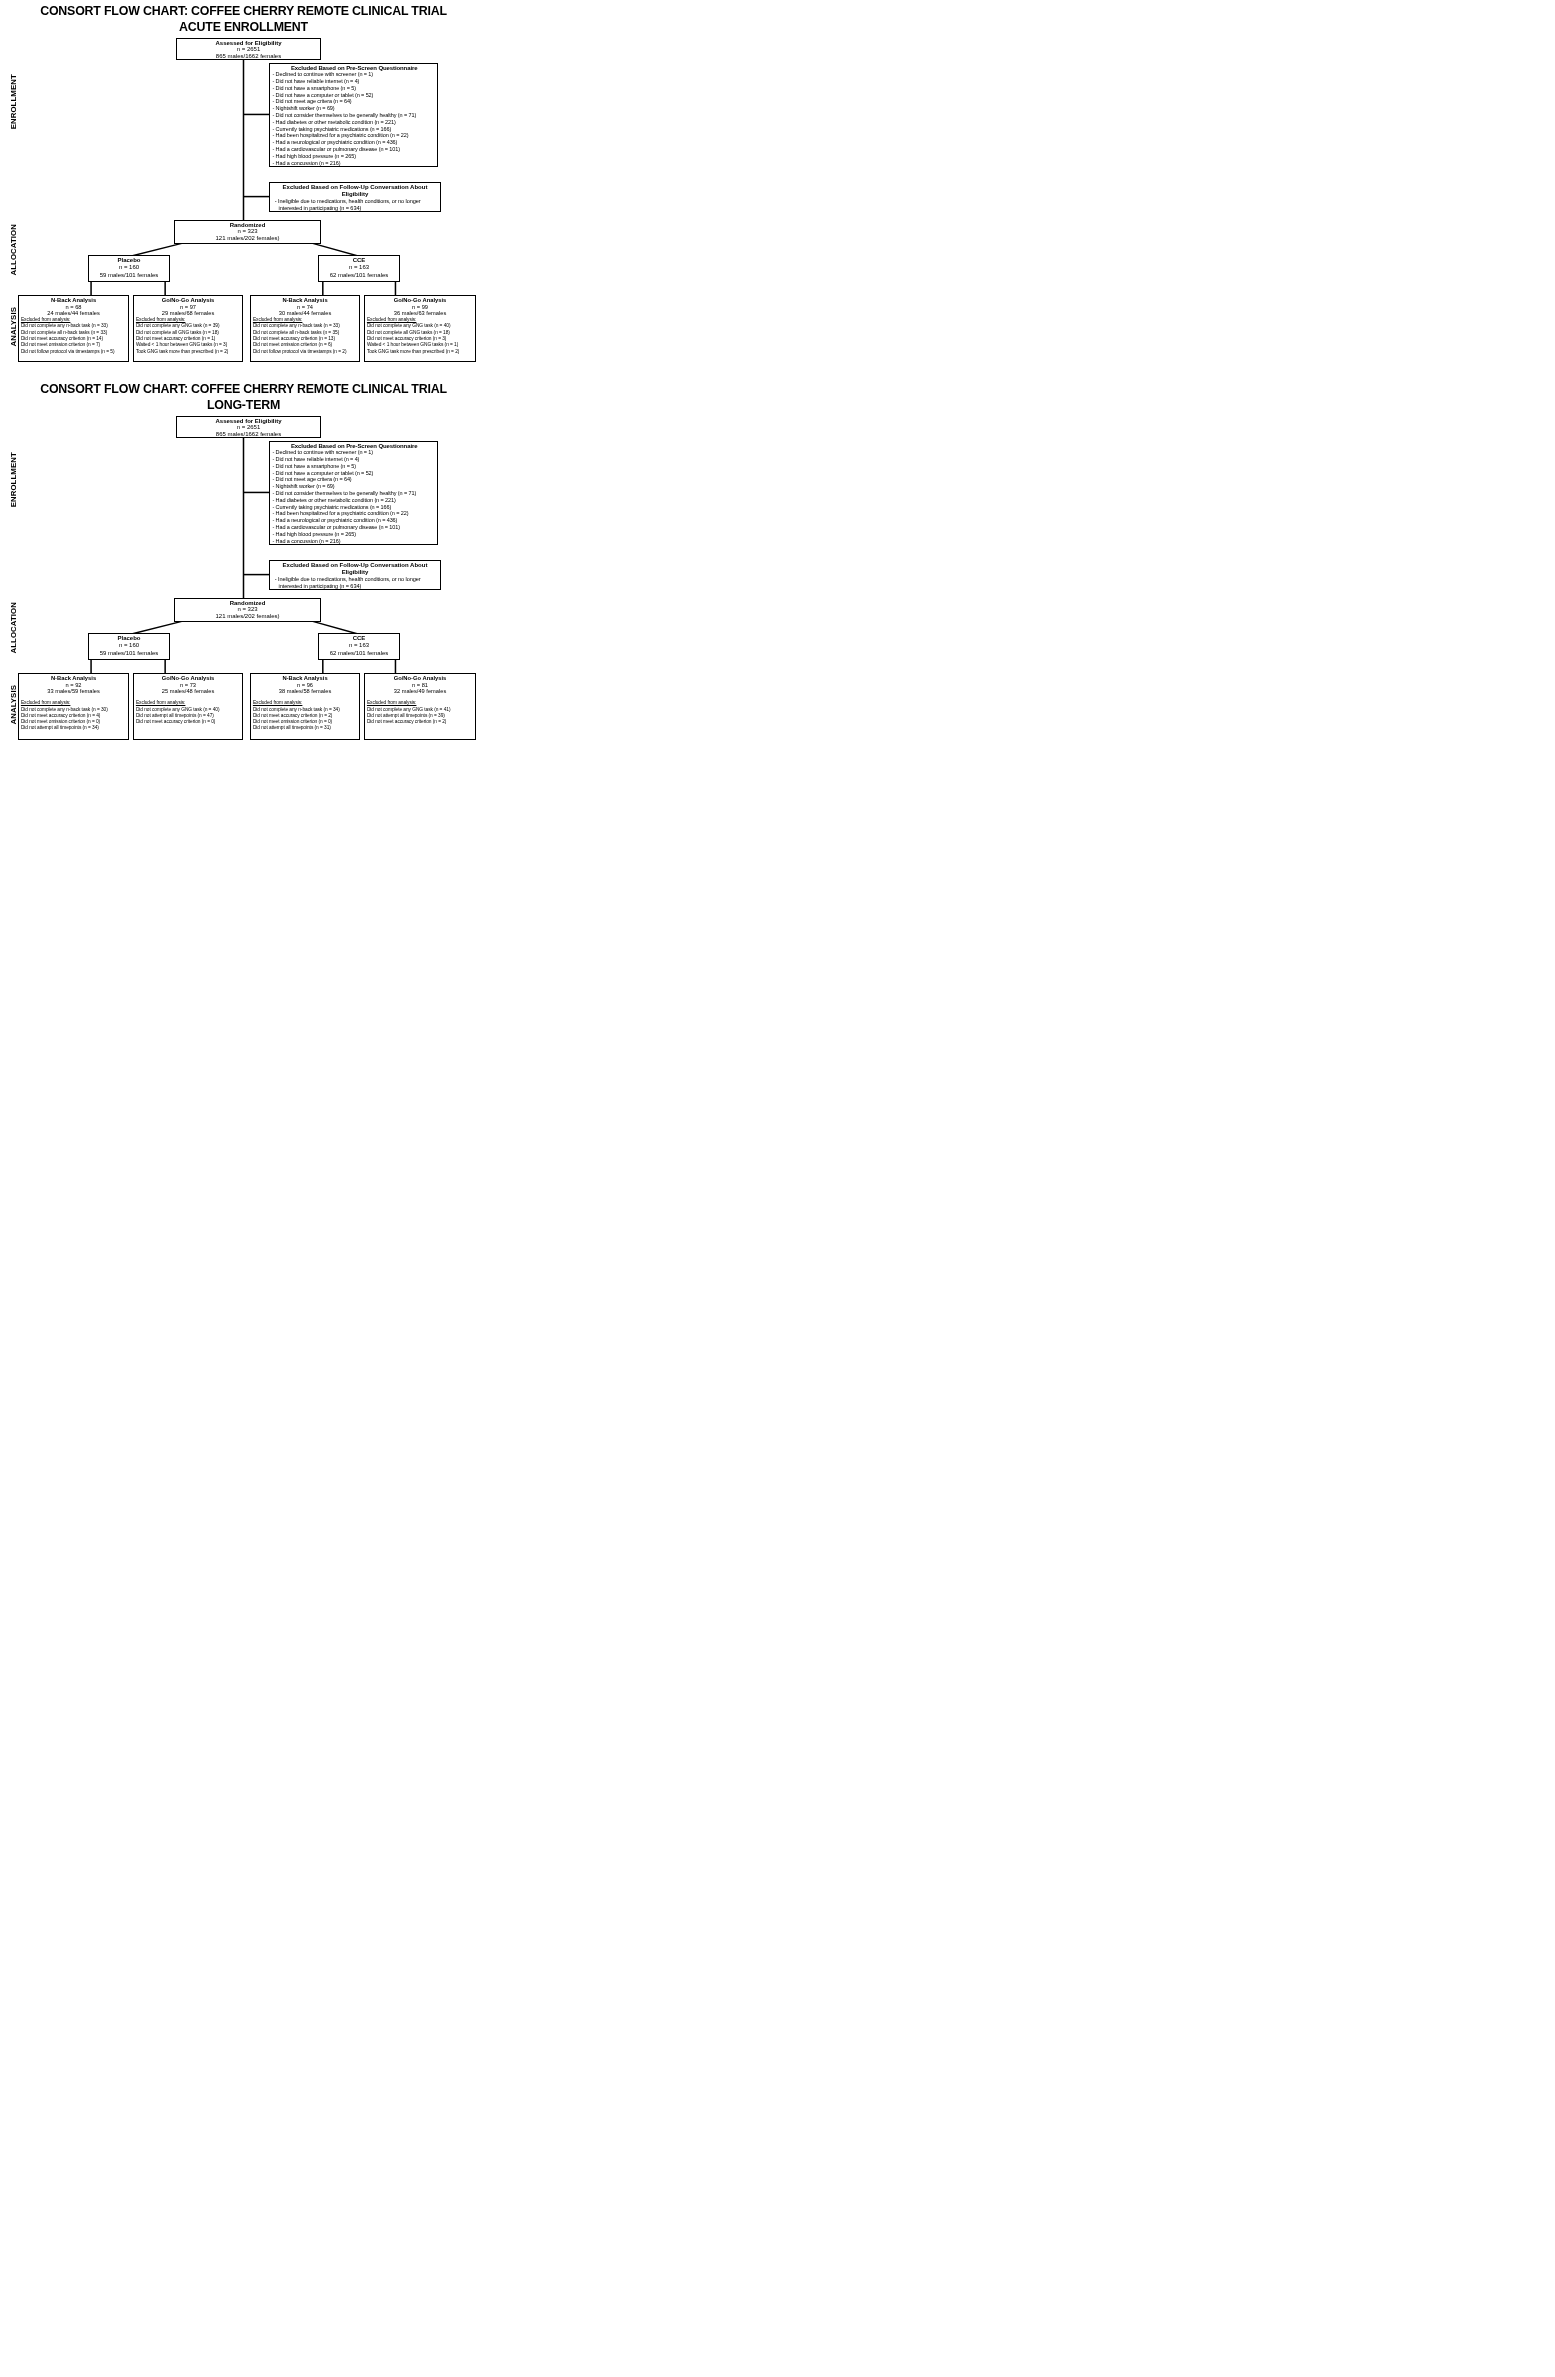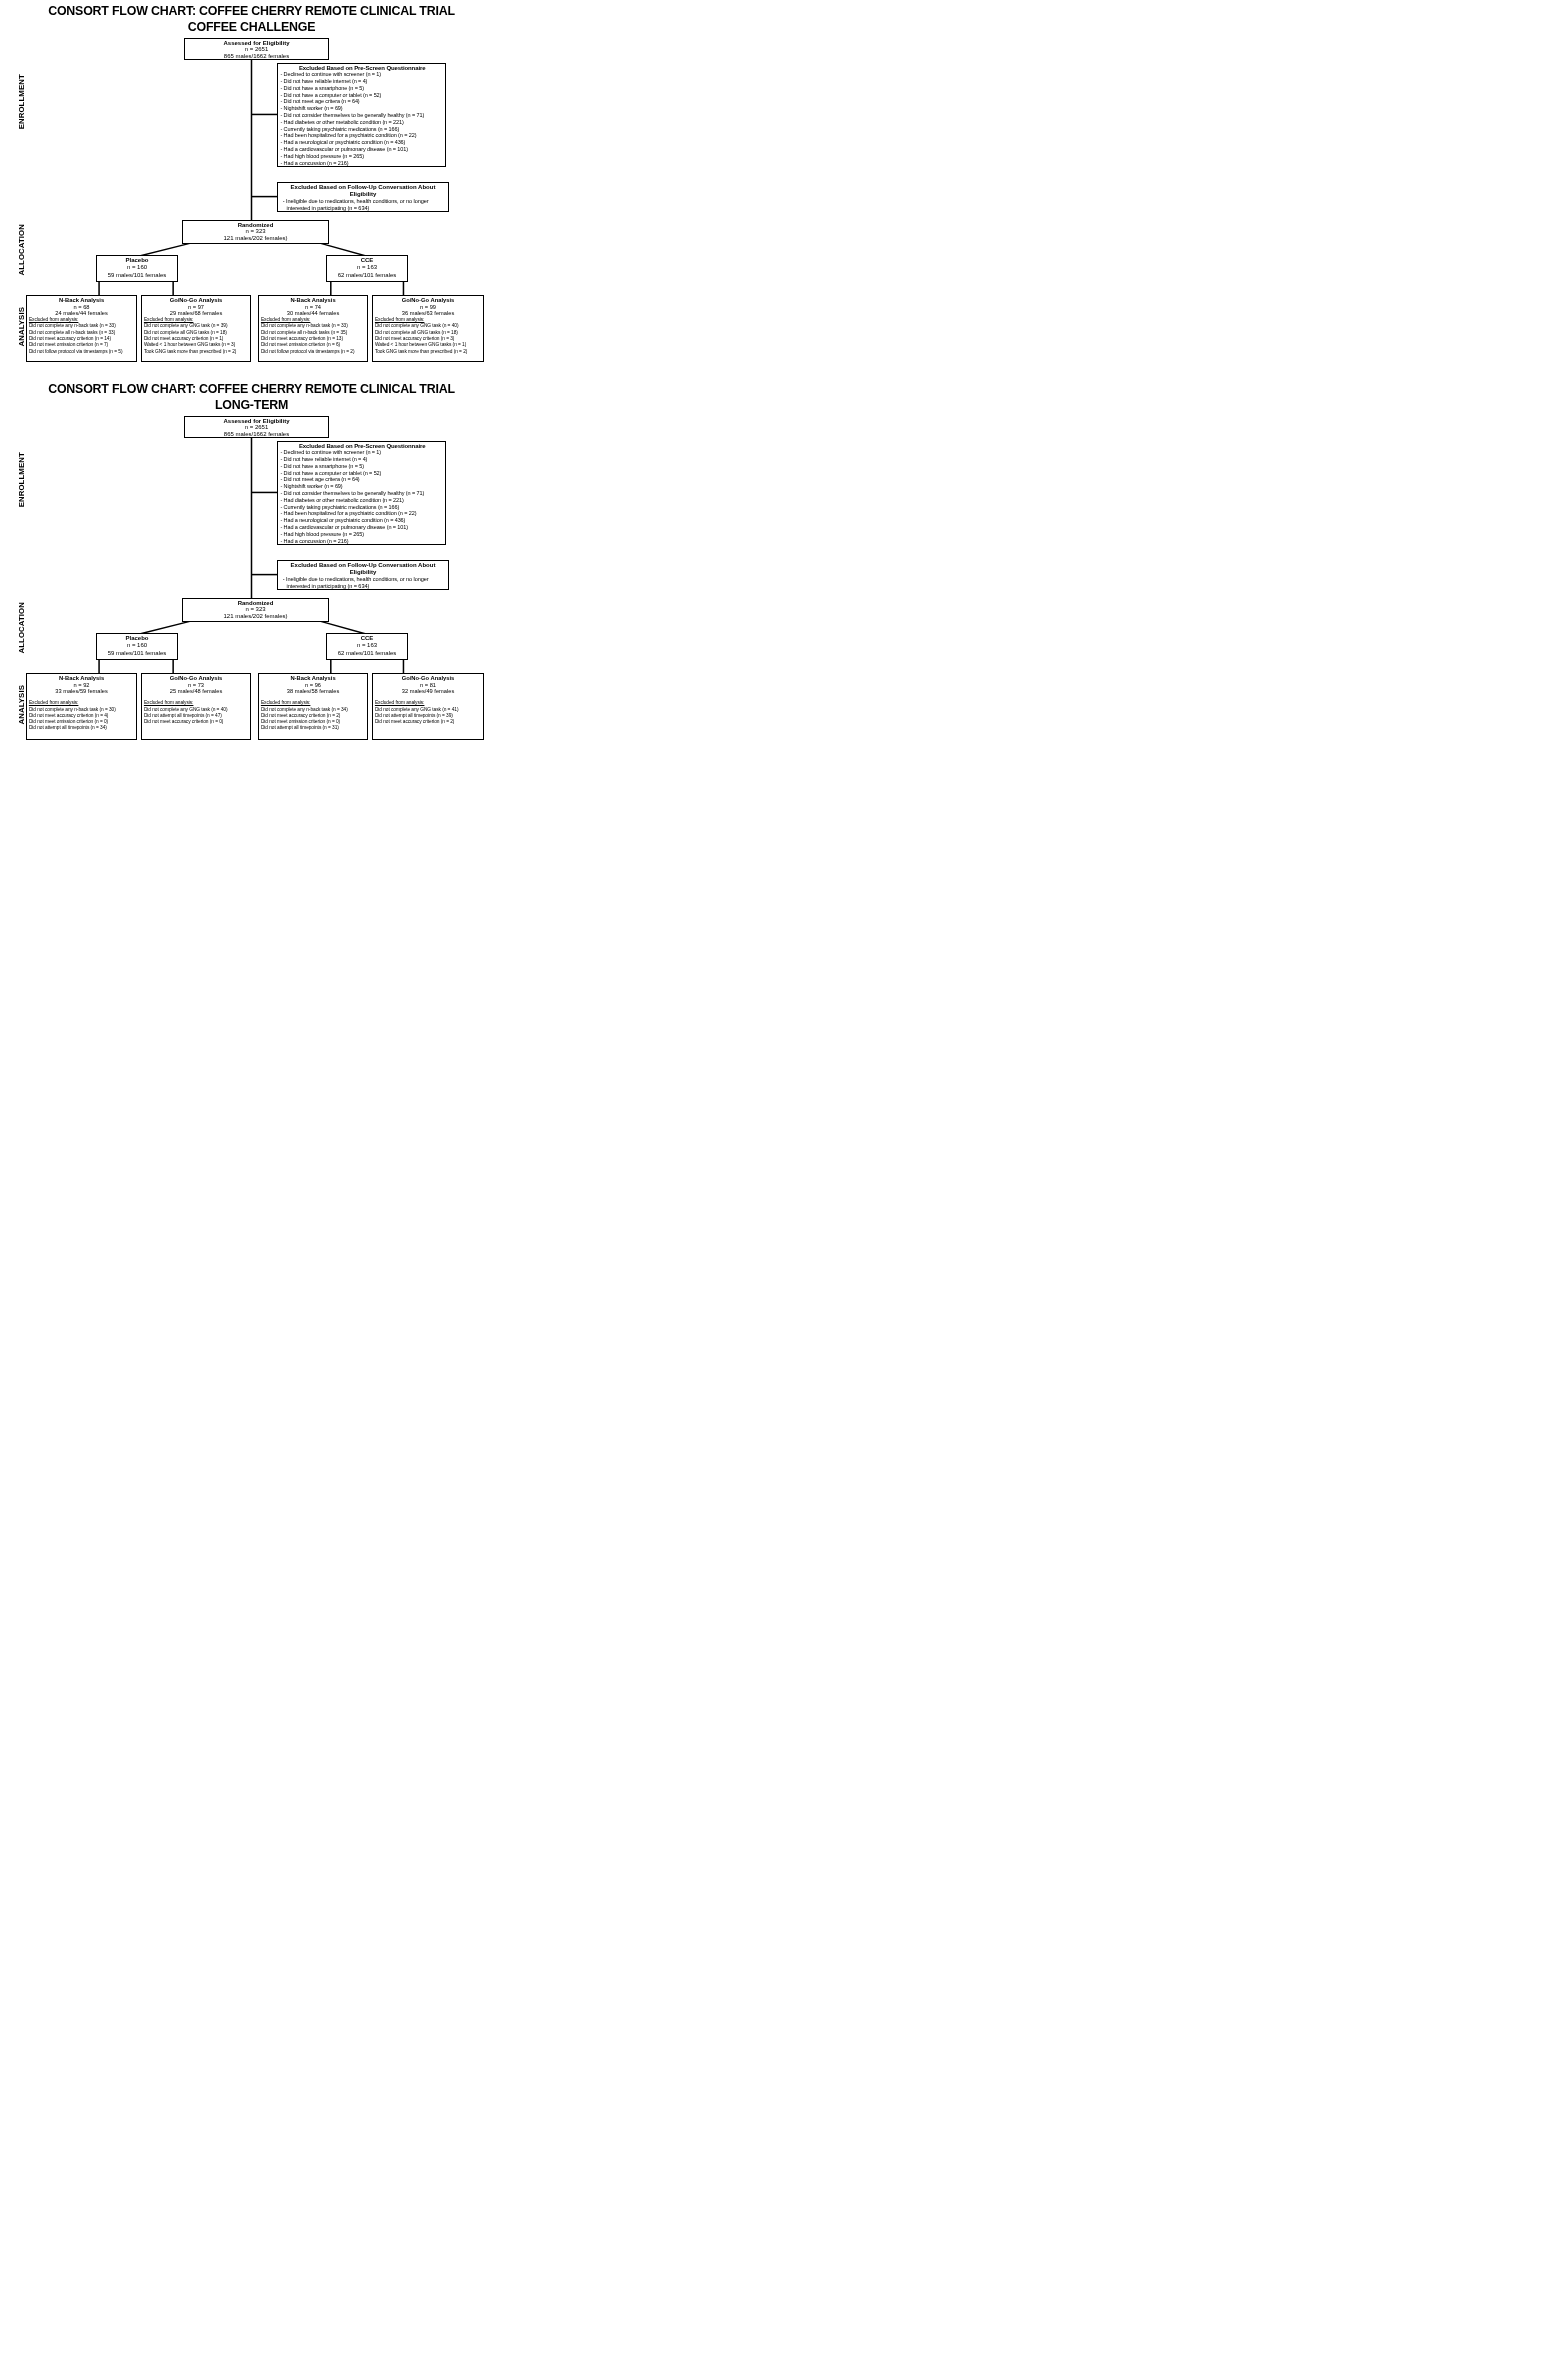--- a/index.html
+++ b/index.html
@@ -1,18 +1,18 @@
 <!DOCTYPE html>
 <html style="font-size:7.6px"><head>
 <meta charset="utf-8">
 <style>
   html,body{margin:0;padding:0;background:#fff;color:#000;
     font-family:"Liberation Sans","DejaVu Sans",sans-serif;}
   #page{position:relative;width:487px;height:757px;background:#fff;overflow:hidden;}
-  .chart{position:absolute;left:8px;width:487px;height:378px;}
+  .chart{position:absolute;left:0;width:487px;height:378px;}
   .connectors{position:absolute;left:0;top:0;width:487px;height:378px;z-index:0;}
   .chart-title{position:absolute;top:2.9px;left:0;width:100%;text-align:center;
     font-weight:bold;font-size:12.4px;line-height:16.6px;letter-spacing:-0.2px;z-index:1;}
   .side-label{position:absolute;left:-15px;width:57px;height:9.5px;text-align:center;
     transform:rotate(-90deg);transform-origin:center;font-weight:bold;font-size:7.8px;
     letter-spacing:0.1px;white-space:nowrap;z-index:1;}
   .box{position:absolute;background:#fff;border:1.9px solid #000;box-sizing:border-box;
     text-align:center;z-index:1;overflow:hidden;}
   .bt{font-weight:bold;}
   .assessed{left:176px;top:38px;width:145px;height:22.3px;font-size:6px;line-height:6.5px;padding-top:0.5px;}
@@ -53,21 +53,21 @@
       <line x1="384" y1="512" x2="272" y2="540"></line>
       <line x1="656" y1="512" x2="757" y2="540"></line>
       <line x1="191" y1="590" x2="191" y2="623"></line>
       <line x1="347" y1="590" x2="347" y2="623"></line>
       <line x1="679" y1="590" x2="679" y2="623"></line>
       <line x1="832" y1="590" x2="832" y2="623"></line>
     </svg>
 
     <div class="chart-title">
       <div>CONSORT FLOW CHART: COFFEE CHERRY REMOTE CLINICAL TRIAL</div>
-      <div>COFFEE CHALLENGE</div>
+      <div>ACUTE ENROLLMENT</div>
     </div>
 
     <div class="side-label" style="top:97px">ENROLLMENT</div>
     <div class="side-label" style="top:245px">ALLOCATION</div>
     <div class="side-label" style="top:322px">ANALYSIS</div>
 
     <div class="box assessed">
       <div class="bt">Assessed for Eligibility</div>
       <div>n = 2651</div>
       <div>865 males/1662 females</div>

